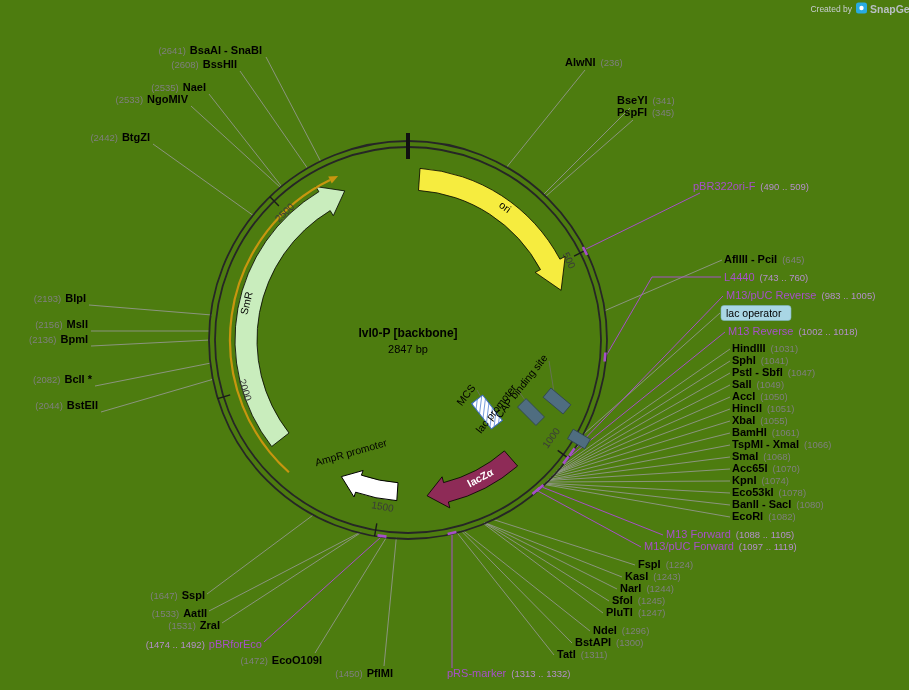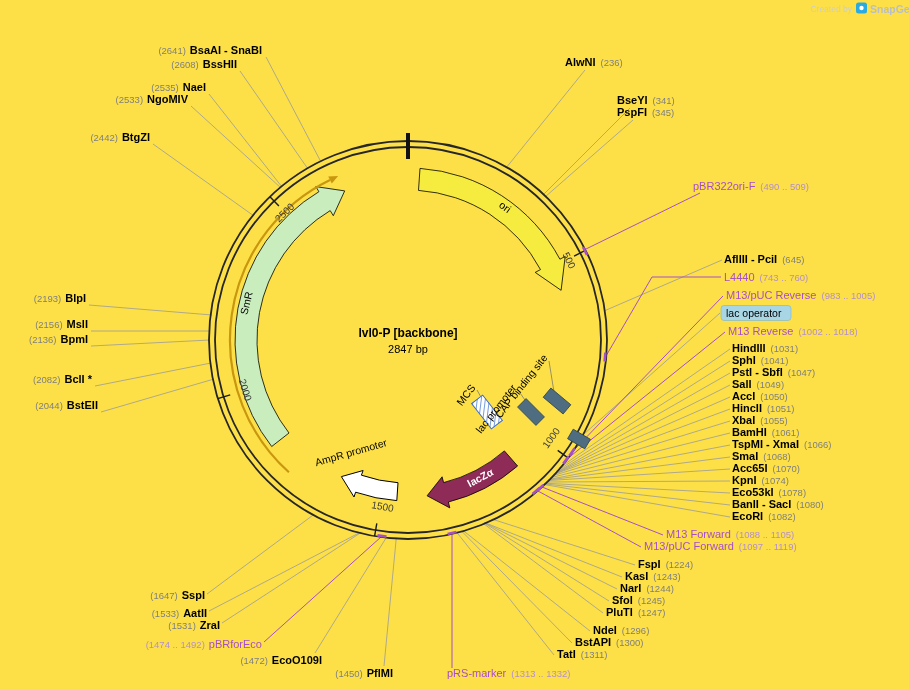--- a/index.html
+++ b/index.html
@@ -1,16 +1,16 @@
 <!DOCTYPE html>
 <html><head>
 <meta charset="utf-8">
 <style>
   html,body{margin:0;padding:0;background:#ffffff;}
-  .stage{position:relative;width:909px;height:690px;background:#fde047;overflow:hidden;}
+  .stage{position:relative;width:909px;height:690px;background:#4d7c0f;overflow:hidden;}
   svg{font-family:"Liberation Sans", sans-serif;}
   .ename{font-weight:bold;font-size:11px;fill:#000;}
   .epos{font-size:9.5px;fill:#7f7f7f;}
   .pname{font-size:11px;fill:#A650C8;}
   .ppos{font-size:9.5px;fill:#B48FCB;}
   .gline{stroke:#9a9a9a;stroke-width:0.8;fill:none;}
   .conn{stroke:#6e6e6e;stroke-width:0.7;fill:none;}
   .pline{stroke:#A650C8;stroke-width:1;fill:none;}
   .ptick{stroke:#A650C8;stroke-width:2.6;}
   .btick{stroke:#1a1a1a;stroke-width:1.4;}

